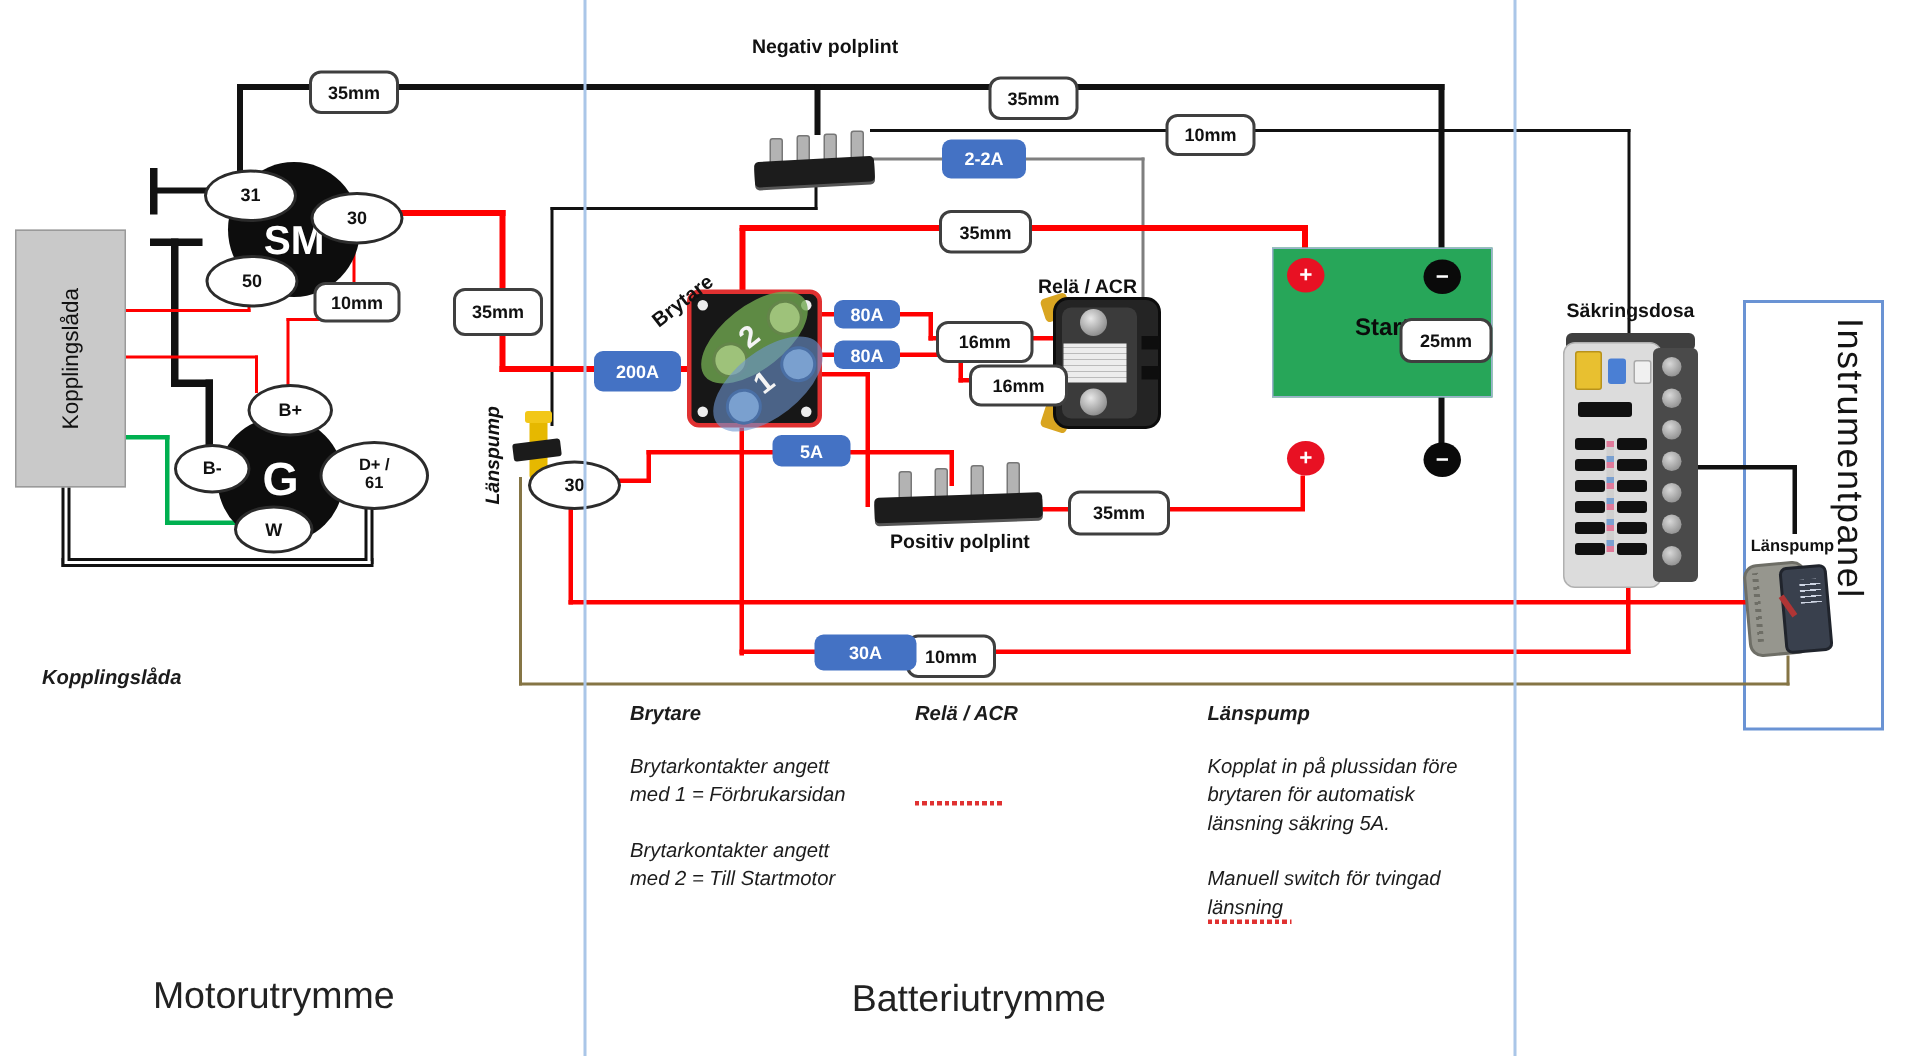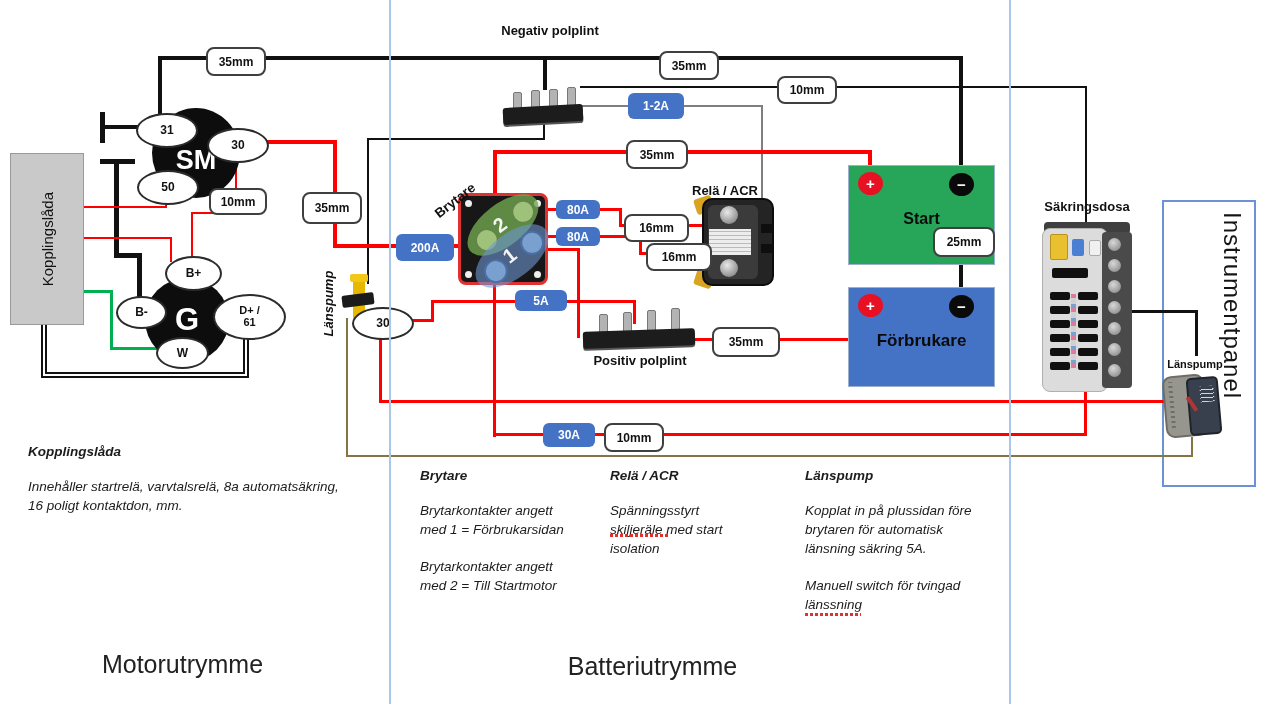--- a/index.html
+++ b/index.html
@@ -190,23 +190,20 @@
     <div class="abs" style="left:68px;top:28px;width:12px;height:9px;background:#0e0e0e"></div>
     <div class="abs" style="left:68px;top:48px;width:12px;height:9px;background:#0e0e0e"></div>
   </div>
 
   <div class="abs" style="left:848px;top:165px;width:145px;height:98px;background:#27a659;border:1px solid #9ab0cc;z-index:3;display:flex;align-items:center;justify-content:center">
     <span style="font-weight:bold;font-size:16px;color:#0b0b0b;margin-top:8px">Start</span>
   </div>
   <div class="pole" style="left:858px;top:172px;width:25px;height:23px;background:#e81123">+</div>
   <div class="pole" style="left:949px;top:173px;width:25px;height:23px;background:#0a0a0a">−</div>
 
-  <div class="abs" style="left:848px;top:287px;width:145px;height:98px;background:#4472c4;border:1px solid #9ab0cc;z-index:3;display:flex;align-items:center;justify-content:center">
-    <span style="font-weight:bold;font-size:17px;color:#0b0b0b;margin-top:8px">Förbrukare</span>
-  </div>
   <div class="pole" style="left:858px;top:294px;width:25px;height:23px;background:#e81123">+</div>
   <div class="pole" style="left:949px;top:295px;width:25px;height:23px;background:#0a0a0a">−</div>
 
   <div class="abs" style="left:583px;top:308px;width:112px;height:44px;z-index:3">
     <div class="abs" style="left:16px;top:6px;width:7px;height:17px;background:#b3b3b3;border:1px solid #777;border-radius:2px"></div>
     <div class="abs" style="left:40px;top:4px;width:7px;height:19px;background:#b3b3b3;border:1px solid #777;border-radius:2px"></div>
     <div class="abs" style="left:64px;top:2px;width:7px;height:21px;background:#b3b3b3;border:1px solid #777;border-radius:2px"></div>
     <div class="abs" style="left:88px;top:0px;width:7px;height:23px;background:#b3b3b3;border:1px solid #777;border-radius:2px"></div>
     <div class="abs" style="left:0;top:22px;width:112px;height:17px;background:#1c1c1c;border-radius:3px;transform:rotate(-2deg);box-shadow:0 2px 0 #555"></div>
   </div>
@@ -264,56 +261,51 @@
   </div>
 
   <div class="lbl" style="left:206px;top:47px;width:56px;height:25px">35mm</div>
   <div class="lbl" style="left:659px;top:51px;width:56px;height:25px">35mm</div>
   <div class="lbl" style="left:777px;top:76px;width:56px;height:24px">10mm</div>
   <div class="lbl" style="left:302px;top:192px;width:56px;height:28px">35mm</div>
   <div class="lbl" style="left:209px;top:188px;width:54px;height:23px">10mm</div>
   <div class="lbl" style="left:626px;top:140px;width:58px;height:25px">35mm</div>
   <div class="lbl" style="left:624px;top:214px;width:61px;height:24px">16mm</div>
   <div class="lbl" style="left:646px;top:243px;width:62px;height:24px">16mm</div>
-  <div class="lbl" style="left:933px;top:227px;width:58px;height:26px">25mm</div>
+  <div class="lbl" style="left:933px;top:212px;width:58px;height:26px">25mm</div>
   <div class="lbl" style="left:712px;top:327px;width:64px;height:26px">35mm</div>
   <div class="lbl" style="left:604px;top:423px;width:56px;height:25px">10mm</div>
 
-  <div class="fusebadge" style="left:628px;top:93px;width:56px;height:26px">1-2A</div>
+  <div class="fusebadge" style="left:628px;top:93px;width:56px;height:26px">2-2A</div>
   <div class="fusebadge" style="left:396px;top:234px;width:58px;height:27px">200A</div>
   <div class="fusebadge" style="left:556px;top:200px;width:44px;height:19px">80A</div>
   <div class="fusebadge" style="left:556px;top:227px;width:44px;height:19px">80A</div>
   <div class="fusebadge" style="left:515px;top:290px;width:52px;height:21px">5A</div>
-  <div class="fusebadge" style="left:543px;top:423px;width:52px;height:24px">30A</div>
+  <div class="fusebadge" style="left:543px;top:423px;width:68px;height:24px">30A</div>
 
   <div class="notes" style="left:28px;top:442px;width:360px">
     <h4>Kopplingslåda</h4>
-    <p>Innehåller startrelä, varvtalsrelä, 8a automatsäkring,
-16 poligt kontaktdon, mm.</p>
   </div>
   <div class="notes" style="left:420px;top:466px;width:185px">
     <h4>Brytare</h4>
     <p>Brytarkontakter angett
 med 1 = Förbrukarsidan</p>
     <p>Brytarkontakter angett
 med 2 = Till Startmotor</p>
   </div>
   <div class="notes" style="left:610px;top:466px;width:175px">
     <h4>Relä / ACR</h4>
-    <p>Spänningsstyrt
-skiljeräle med start
-isolation</p>
   </div>
   <div class="notes" style="left:805px;top:466px;width:210px">
     <h4>Länspump</h4>
     <p>Kopplat in på plussidan före
 brytaren för automatisk
 länsning säkring 5A.</p>
     <p>Manuell switch för tvingad
-länssning</p>
+länsning</p>
   </div>
 
   <div class="squig" style="left:610px;top:534px;width:58px"></div>
   <div class="squig" style="left:805px;top:613px;width:56px"></div>
 
   <div class="zonename" style="left:60px;top:650px;width:245px">Motorutrymme</div>
   <div class="zonename" style="left:530px;top:652px;width:245px">Batteriutrymme</div>
 
 </div>
 

